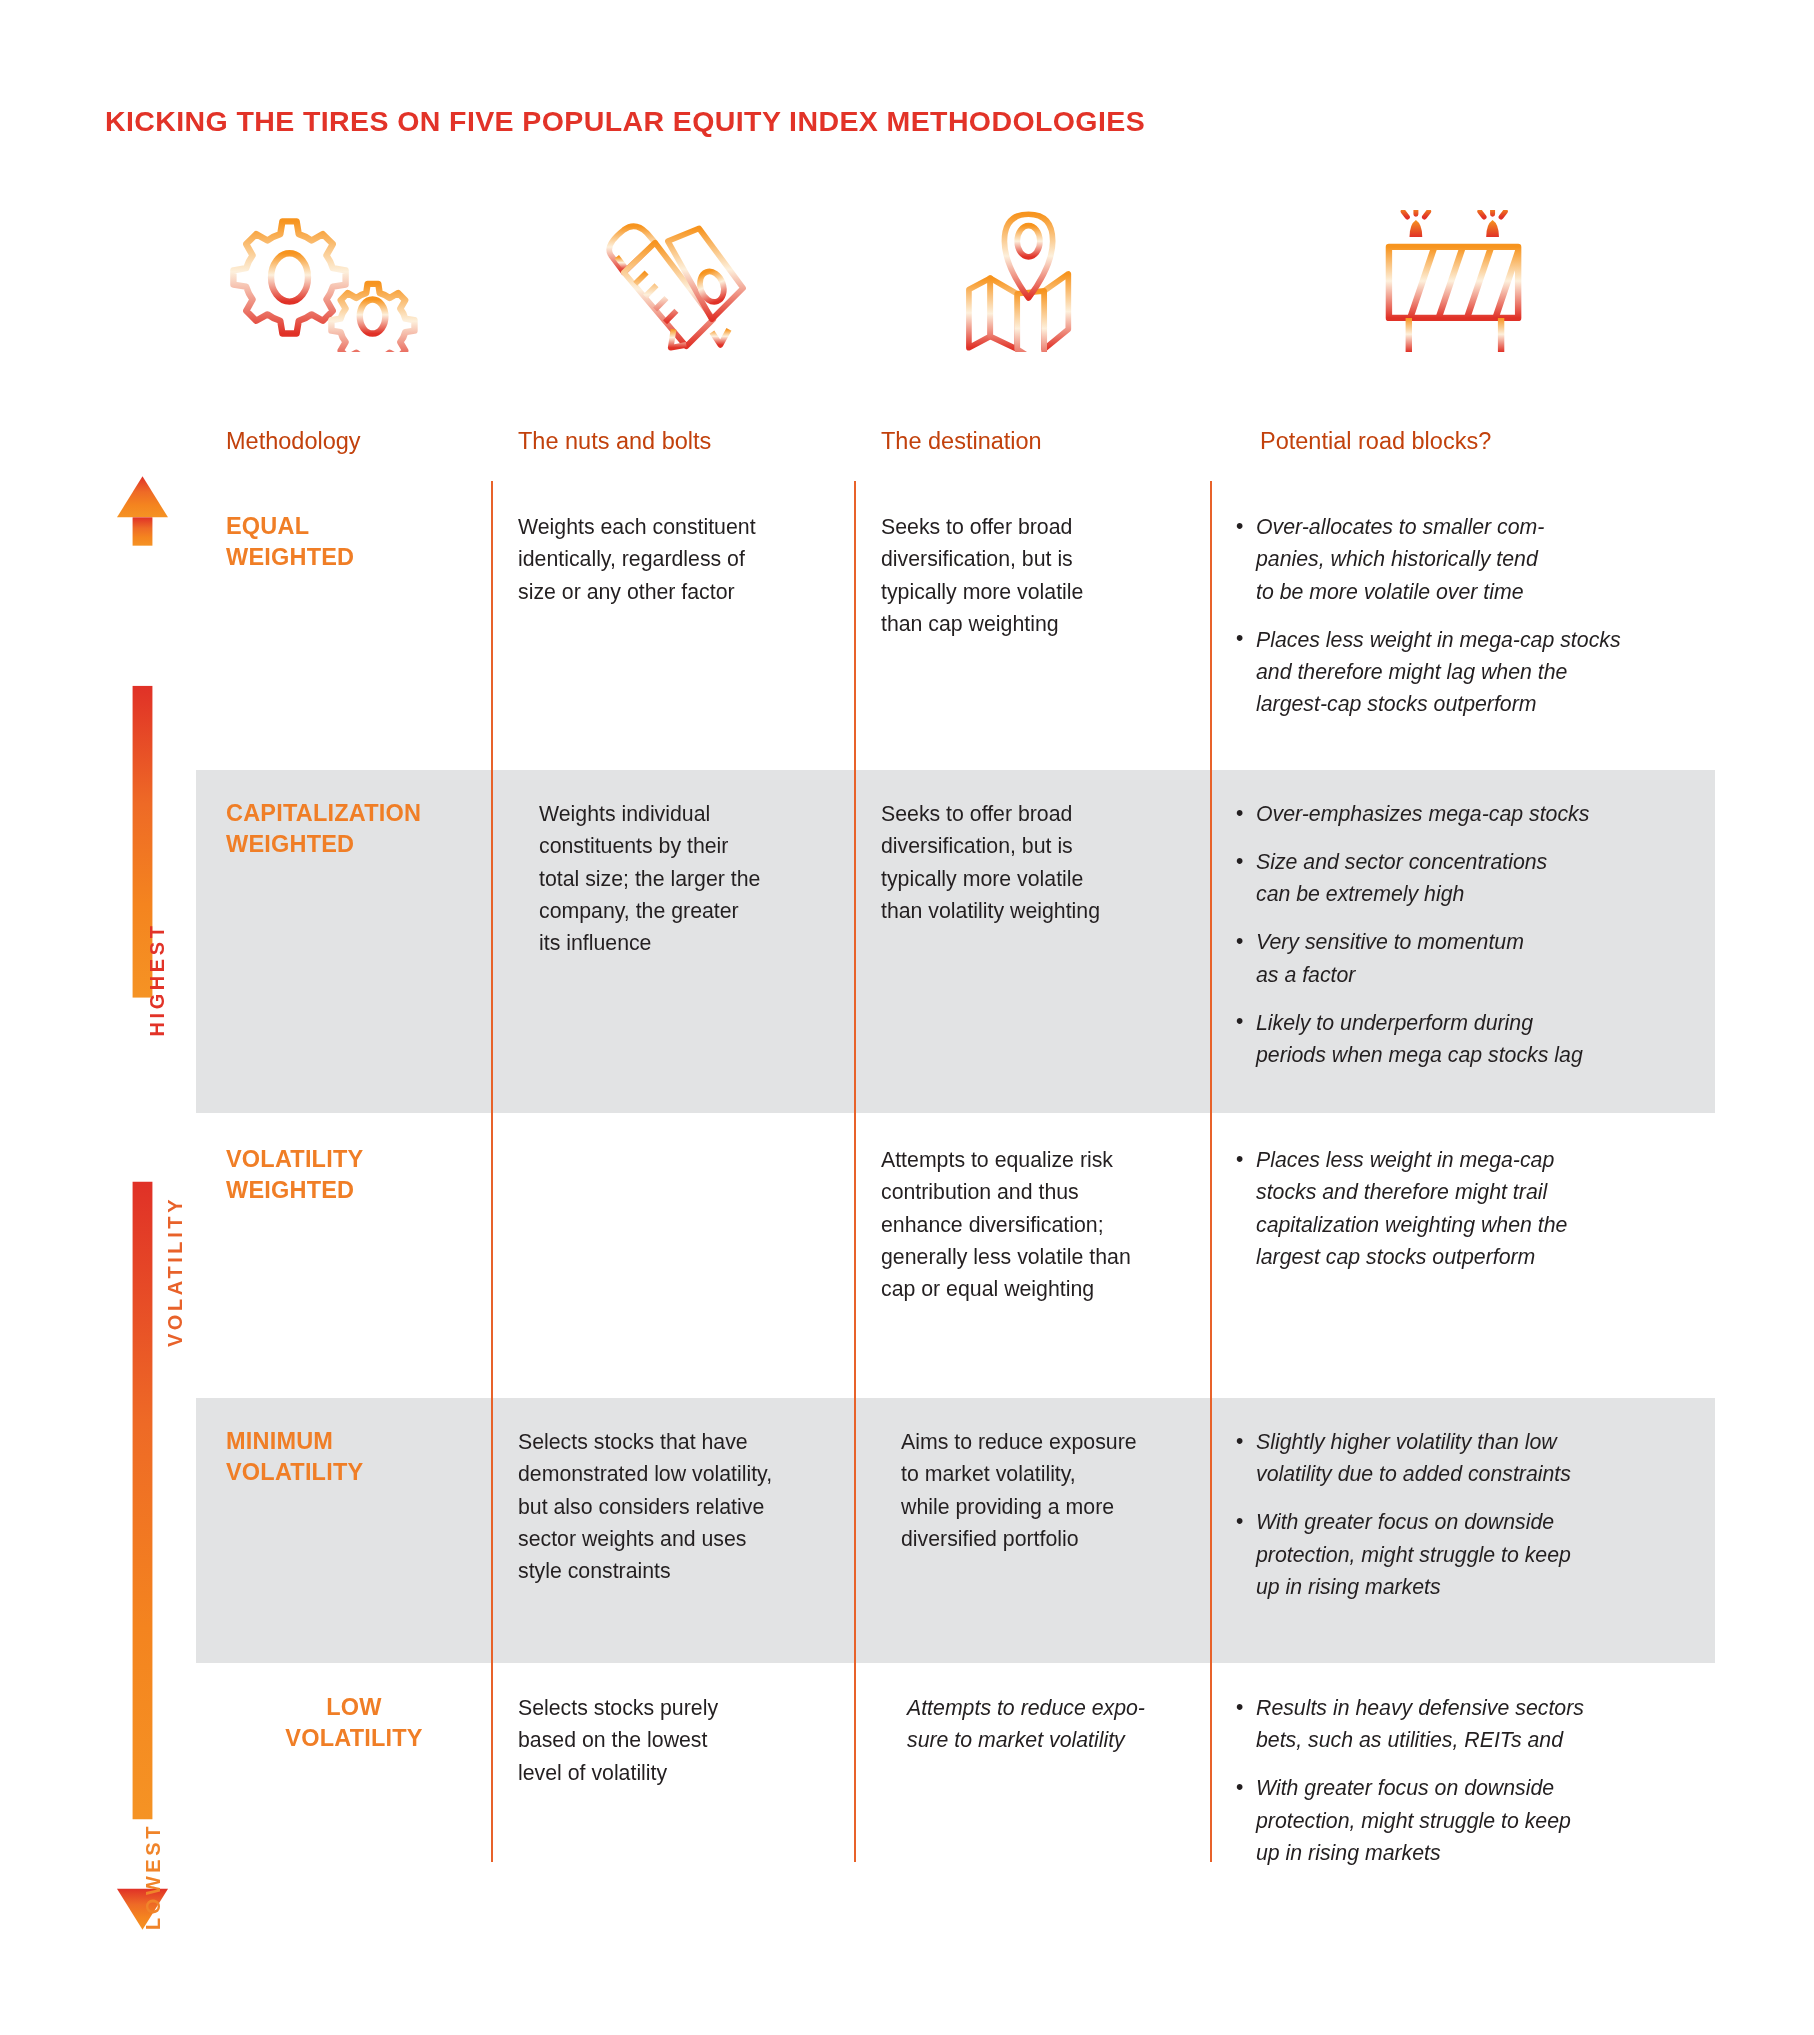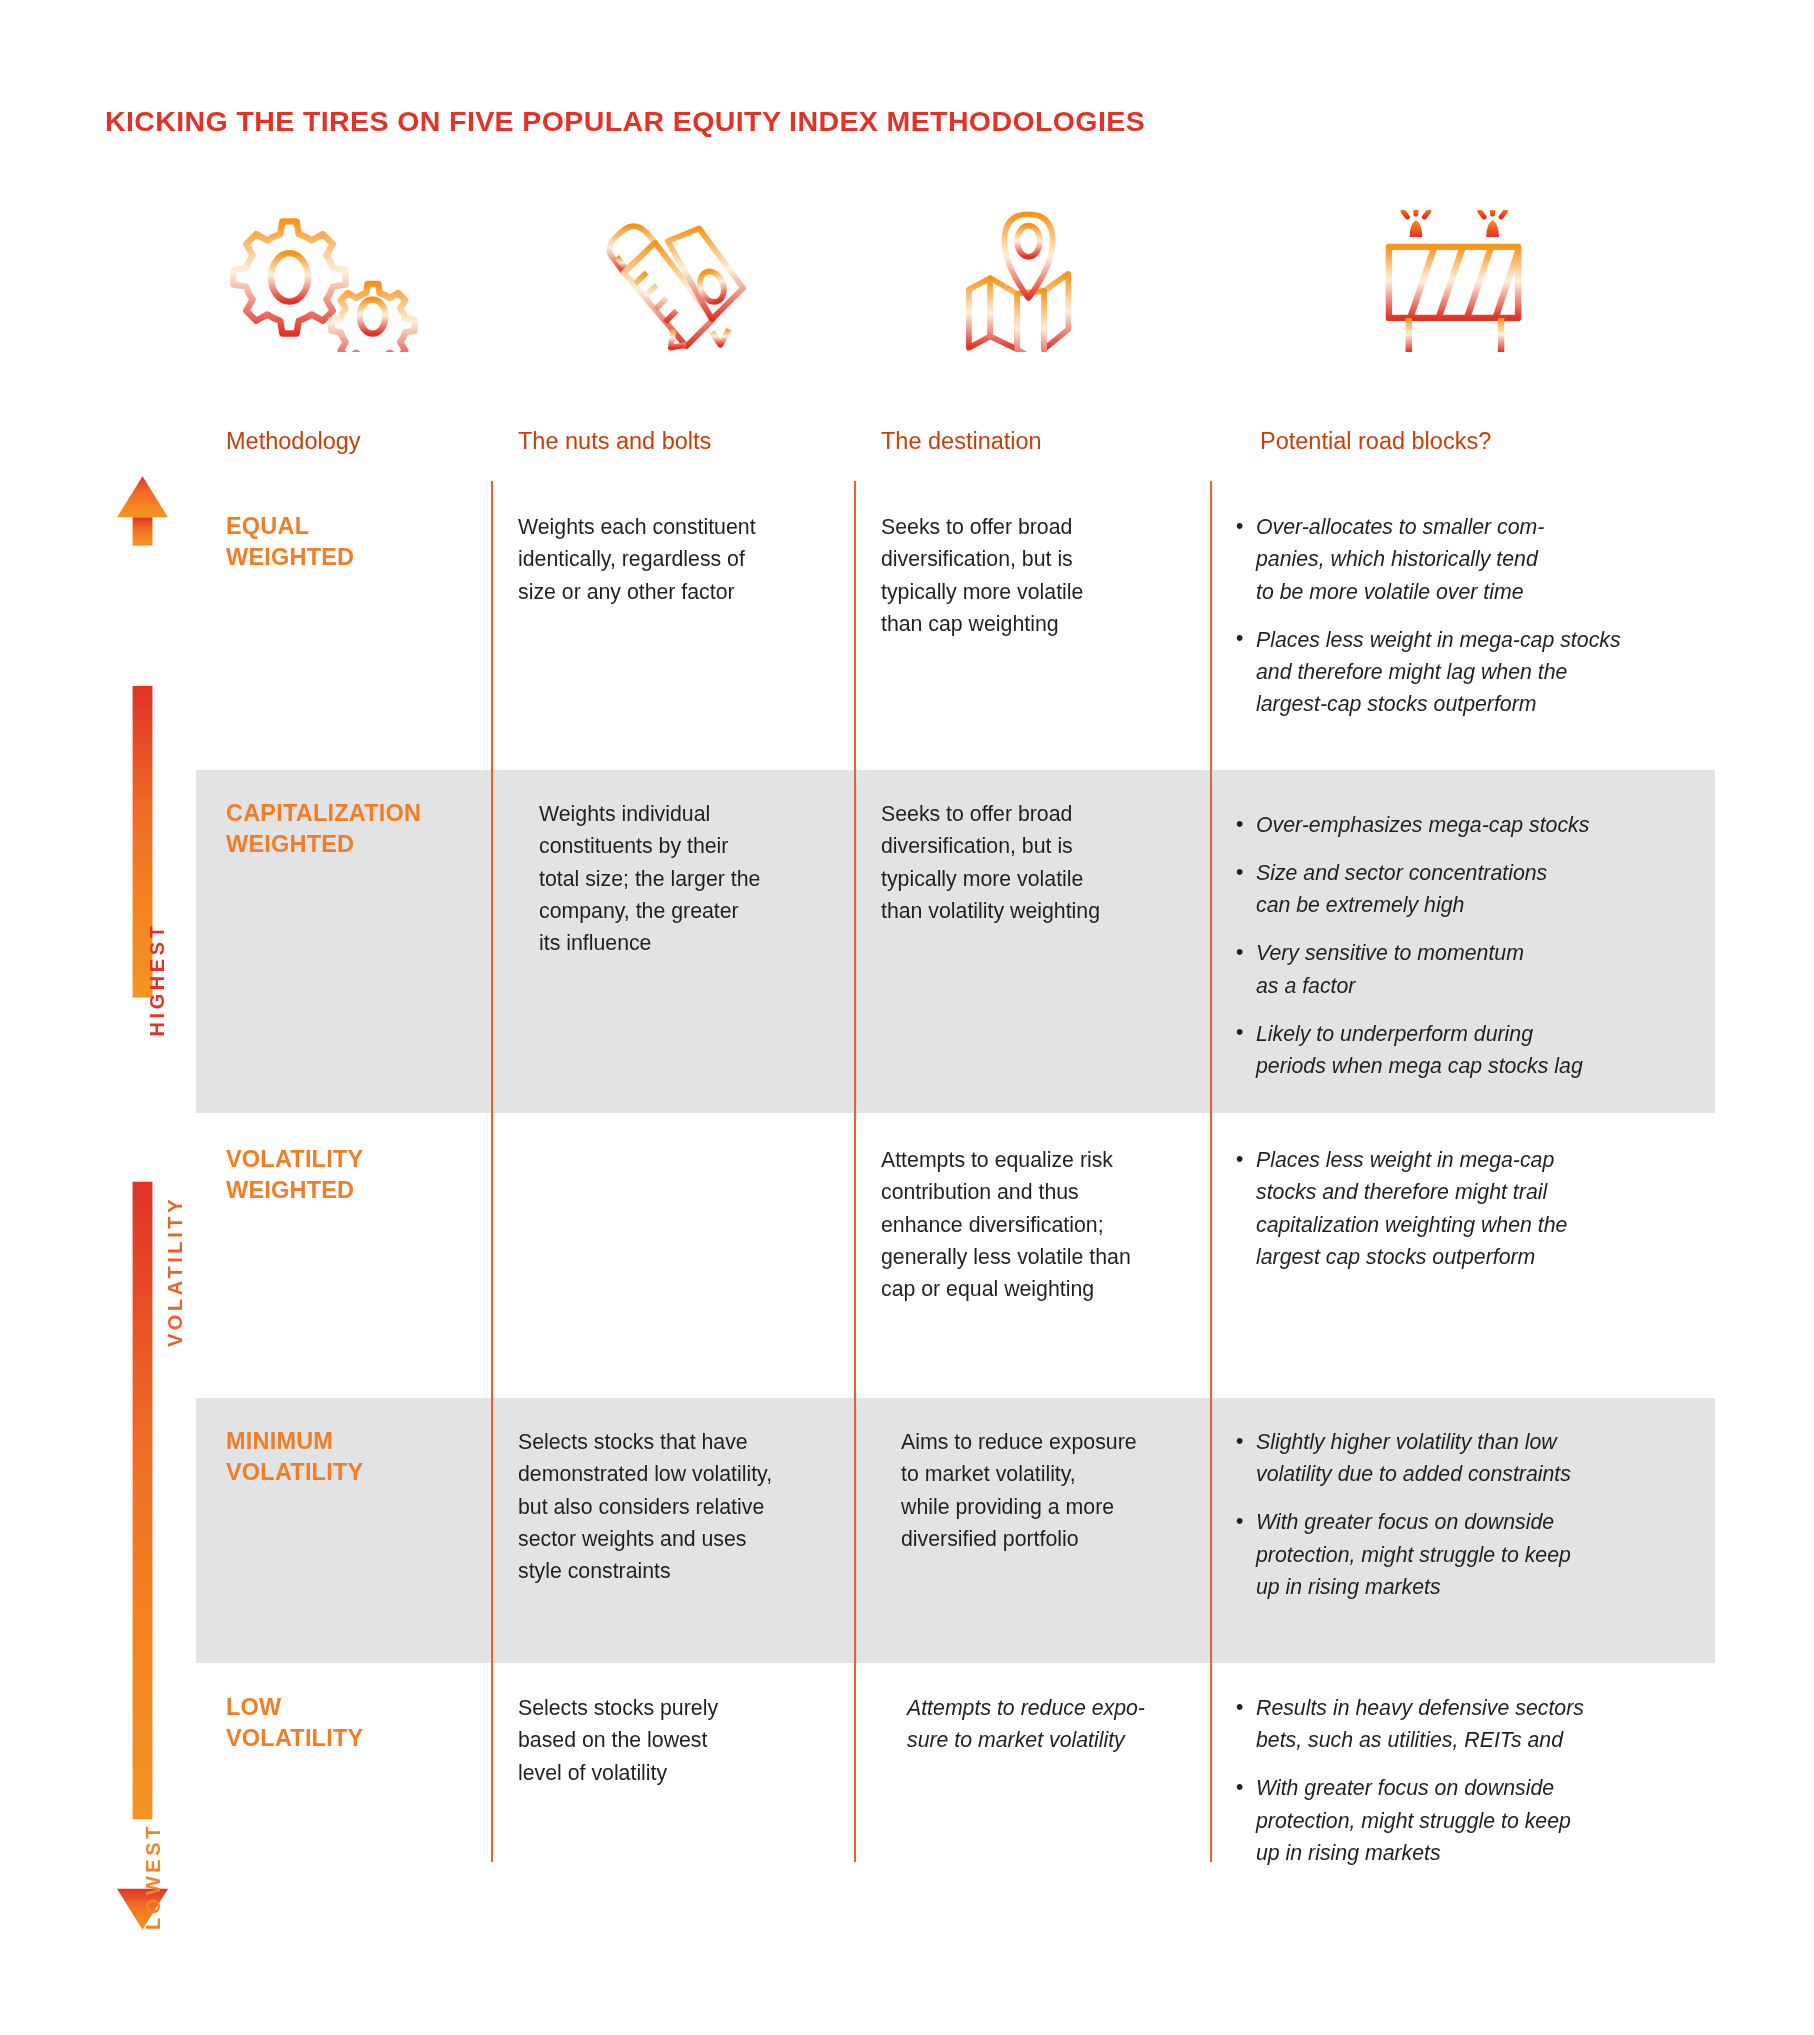--- a/index.html
+++ b/index.html
@@ -305,21 +305,21 @@
     <span class="ln">total size; the larger the</span>
     <span class="ln">company, the greater</span>
     <span class="ln">its influence</span>
   </div>
   <div class="cell" style="left:881px; top:317px; width:313px;">
     <span class="ln">Seeks to offer broad</span>
     <span class="ln">diversification, but is</span>
     <span class="ln">typically more volatile</span>
     <span class="ln">than volatility weighting</span>
   </div>
-  <div class="cell" style="left:1233px; top:317px; width:498px;margin-top:11px;">
+  <div class="cell" style="left:1233px; top:317px; width:498px;">
     <ul class="bullet-list">
       <li>
         <span class="ln">Over-emphasizes mega-cap stocks</span>
       </li>
       <li>
         <span class="ln">Size and sector concentrations</span>
         <span class="ln">can be extremely high</span>
       </li>
       <li>
         <span class="ln">Very sensitive to momentum</span>
@@ -378,21 +378,21 @@
         <span class="ln">volatility due to added constraints</span>
       </li>
       <li>
         <span class="ln">With greater focus on downside</span>
         <span class="ln">protection, might struggle to keep</span>
         <span class="ln">up in rising markets</span>
       </li>
     </ul>
   </div>
 
-  <div class="cell method" style="left:226px; top:1211px; width:256px;">
+  <div class="cell method" style="left:226px; top:1211px; width:256px;text-align:center;">
     <span class="ln">LOW</span>
     <span class="ln">VOLATILITY</span>
   </div>
   <div class="cell" style="left:518px; top:1211px; width:313px;">
     <span class="ln">Selects stocks purely</span>
     <span class="ln">based on the lowest</span>
     <span class="ln">level of volatility</span>
   </div>
   <div class="cell" style="left:907px; top:1211px; width:313px;font-style:italic;">
     <span class="ln">Attempts to reduce expo-</span>

